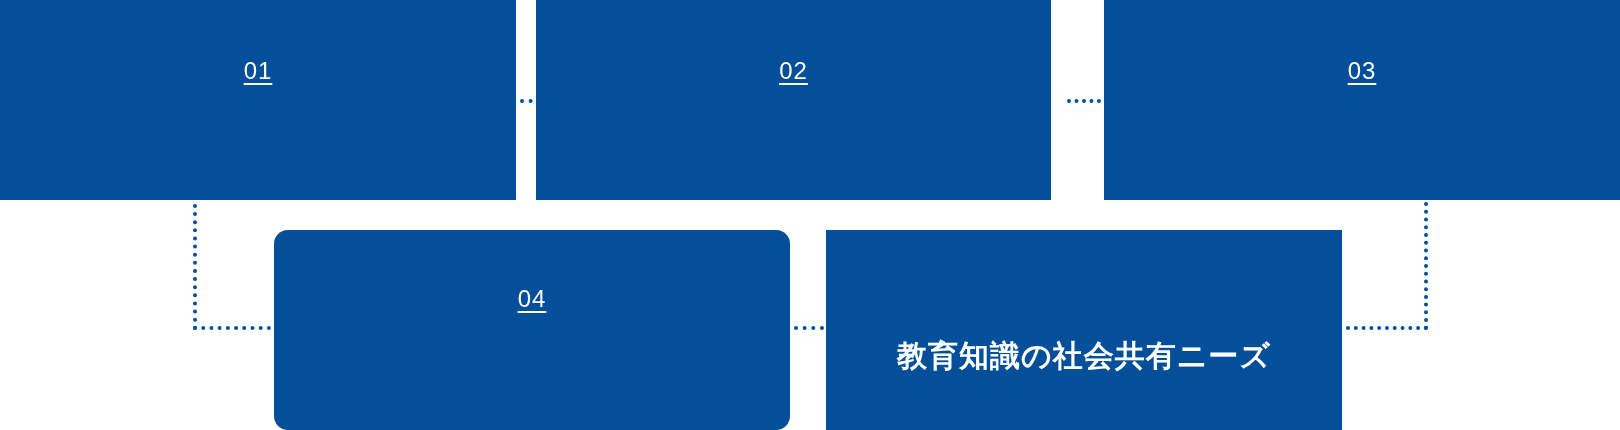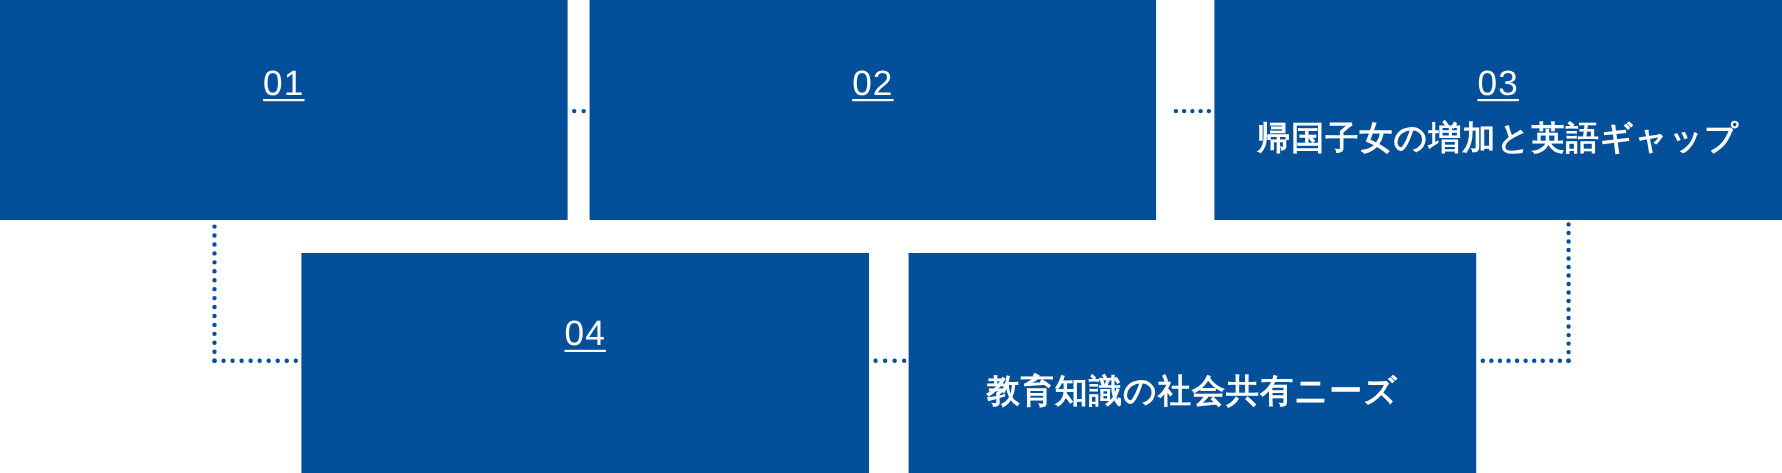--- a/index.html
+++ b/index.html
@@ -19,21 +19,21 @@
       background: #034f9a;
       color: #ffffff;
       box-sizing: border-box;
       text-align: center;
     }
     .box .num {
       position: absolute;
       left: 0;
       right: 0;
       font-family: "Liberation Sans", "DejaVu Sans", sans-serif;
-      font-size: 32px;
+      font-size: 24px;
       letter-spacing: 1px;
       line-height: 1;
     }
     .box .num span {
       text-decoration: underline;
       text-decoration-thickness: 2px;
       text-underline-offset: 4px;
     }
     .box .title {
       position: absolute;
@@ -67,24 +67,23 @@
 <div class="box top-row" style="left:0px; top:0px; width:516px; height:200px;">
   <div class="num"><span>01</span></div>
 </div>
 
 <div class="box top-row" style="left:536px; top:0px; width:515px; height:200px;">
   <div class="num"><span>02</span></div>
 </div>
 
 <div class="box top-row" style="left:1104px; top:0px; width:516px; height:200px;">
   <div class="num"><span>03</span></div>
-  <div class="title">帰国子女の増加と英語ギャップ</div>
 </div>
 
-<div class="box bottom-row" style="left:274px; top:230px; width:516px; height:200px;">
+<div class="box bottom-row" style="left:274px; top:230px; width:516px; height:200px;border-radius:14px;">
   <div class="num" style="top:57px;"><span>04</span></div>
 </div>
 
 <div class="box bottom-row" style="left:826px; top:230px; width:516px; height:200px;">
   <div class="title" style="top:111px;text-align:center;">教育知識の社会共有ニーズ</div>
 </div>
 
 <div class="dots-h" style="left:520px; top:99px; width:30px;"></div>
 <div class="dots-h" style="left:1067px; top:99px; width:34px;"></div>
 

